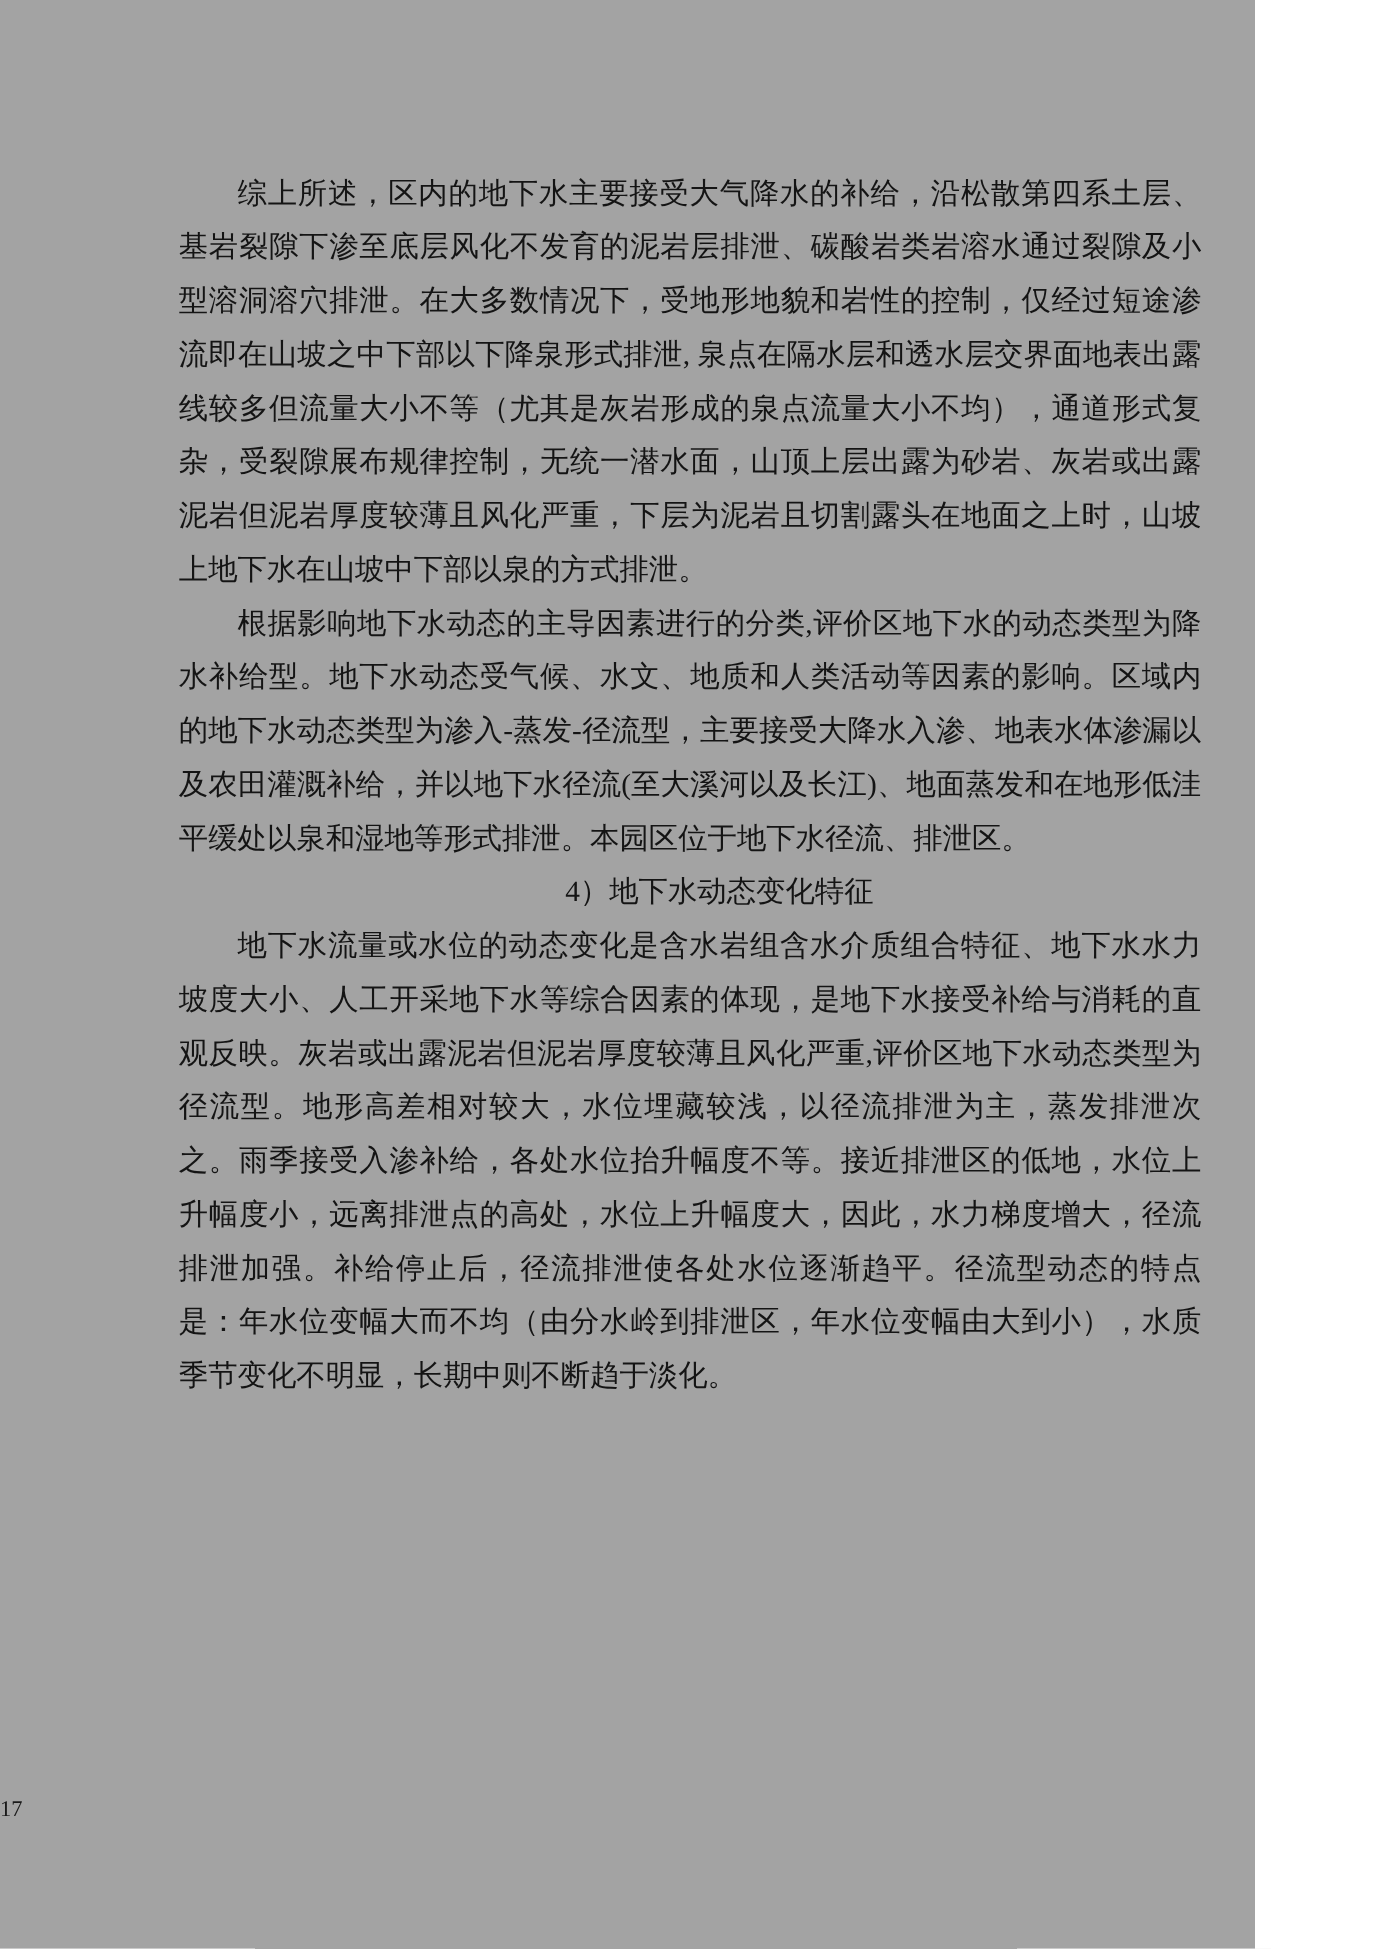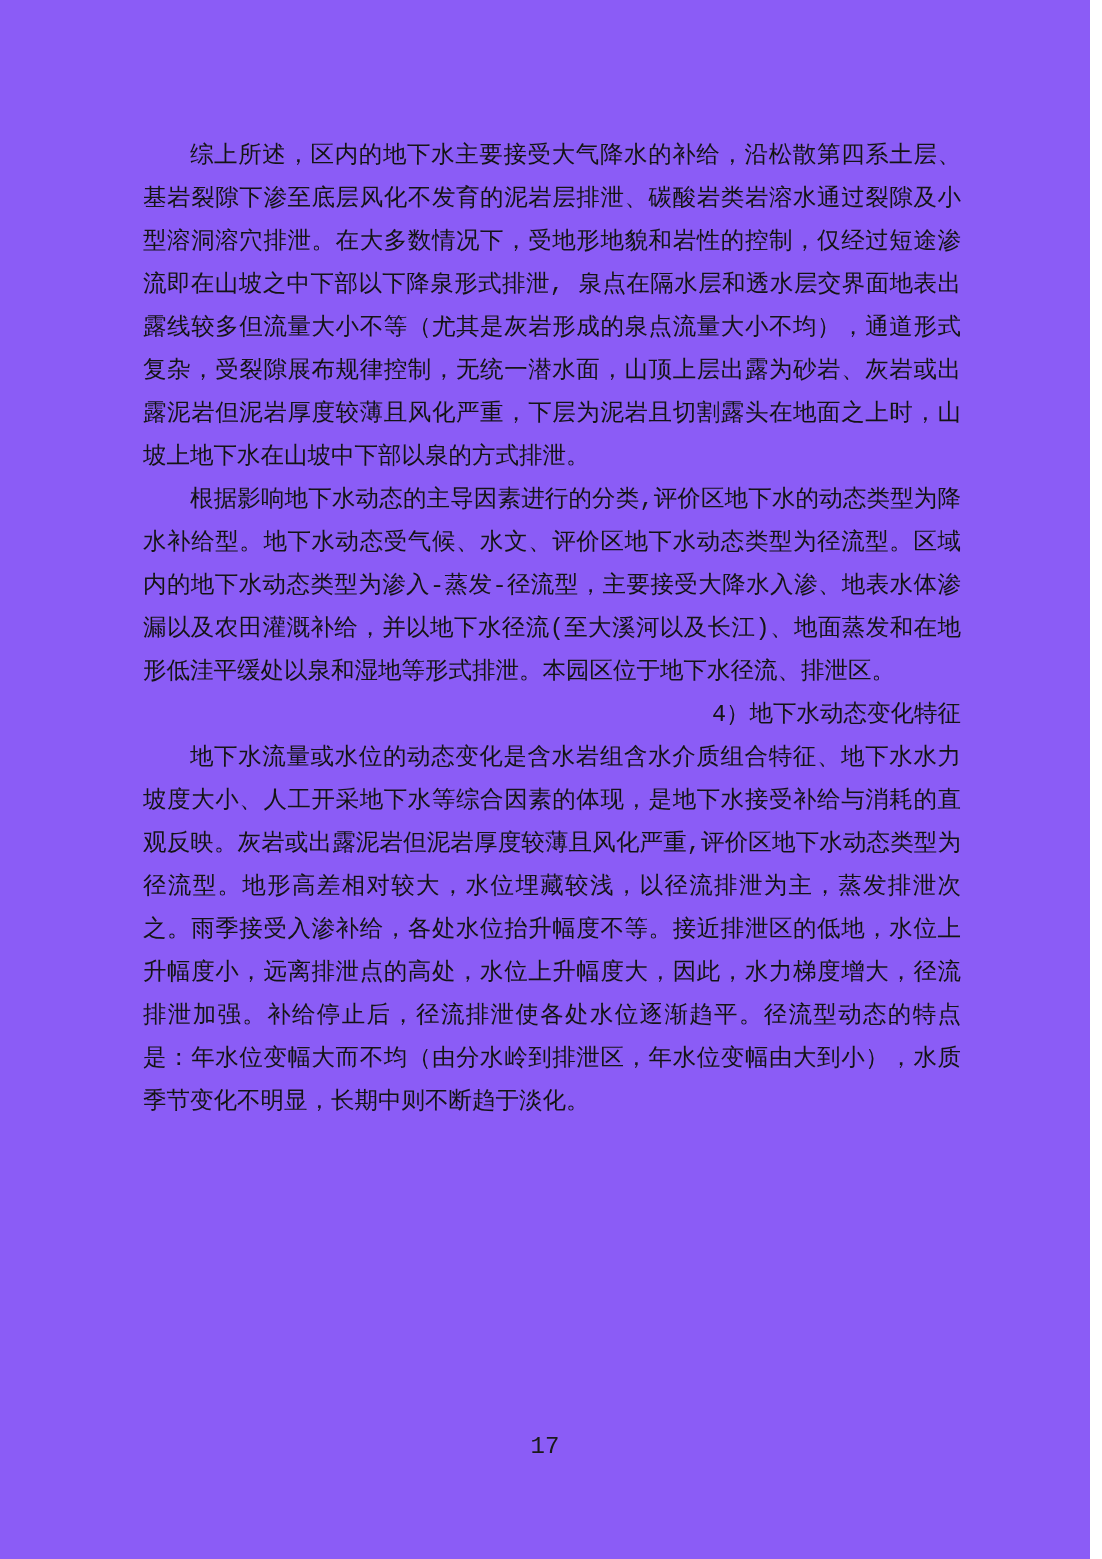--- a/index.html
+++ b/index.html
@@ -2,61 +2,60 @@
 <html><head>
 <meta charset="utf-8">
 <style>
   html, body {
     margin: 0;
     padding: 0;
     background: #ffffff;
   }
   .page {
     position: relative;
-    width: 1090px;
+    width: 1004px;
     height: 1559px;
-    background: #8b5cf6;
+    background: #a3a3a3;
     overflow: hidden;
-    font-family: Liberation Mono, monospace;
+    font-family: Liberation Serif, serif;
     color: #141414;
   }
   .content {
     position: absolute;
     left: 143px;
     top: 134px;
     width: 818px;
     font-size: 23.5px;
     line-height: 43px;
     text-align: justify;
     text-justify: inter-character;
   }
   .content p {
     margin: 0;
     padding: 0;
     text-indent: 2em;
     word-break: break-all;
   }
   .content p.heading {
-    text-align: right;
+    text-align: center;
   }
   .page-number {
     position: absolute;
     top: 1434px;
     left: 0;
     width: 100%;
-    text-align: center;
-    font-size: 24px;
+    font-size: 18px;
     line-height: 26px;
     color: #1a1a1a;
   }
 </style>
 </head>
 <body>
 
 <div class="page">
   <div class="content">
     <p>综上所述，区内的地下水主要接受大气降水的补给，沿松散第四系土层、基岩裂隙下渗至底层风化不发育的泥岩层排泄、碳酸岩类岩溶水通过裂隙及小型溶洞溶穴排泄。在大多数情况下，受地形地貌和岩性的控制，仅经过短途渗流即在山坡之中下部以下降泉形式排泄, 泉点在隔水层和透水层交界面地表出露线较多但流量大小不等（尤其是灰岩形成的泉点流量大小不均），通道形式复杂，受裂隙展布规律控制，无统一潜水面，山顶上层出露为砂岩、灰岩或出露泥岩但泥岩厚度较薄且风化严重，下层为泥岩且切割露头在地面之上时，山坡上地下水在山坡中下部以泉的方式排泄。</p>
-    <p>根据影响地下水动态的主导因素进行的分类,评价区地下水的动态类型为降水补给型。地下水动态受气候、水文、评价区地下水动态类型为径流型。区域内的地下水动态类型为渗入-蒸发-径流型，主要接受大降水入渗、地表水体渗漏以及农田灌溉补给，并以地下水径流(至大溪河以及长江)、地面蒸发和在地形低洼平缓处以泉和湿地等形式排泄。本园区位于地下水径流、排泄区。</p>
+    <p>根据影响地下水动态的主导因素进行的分类,评价区地下水的动态类型为降水补给型。地下水动态受气候、水文、地质和人类活动等因素的影响。区域内的地下水动态类型为渗入-蒸发-径流型，主要接受大降水入渗、地表水体渗漏以及农田灌溉补给，并以地下水径流(至大溪河以及长江)、地面蒸发和在地形低洼平缓处以泉和湿地等形式排泄。本园区位于地下水径流、排泄区。</p>
     <p class="heading">4）地下水动态变化特征</p>
     <p>地下水流量或水位的动态变化是含水岩组含水介质组合特征、地下水水力坡度大小、人工开采地下水等综合因素的体现，是地下水接受补给与消耗的直观反映。灰岩或出露泥岩但泥岩厚度较薄且风化严重,评价区地下水动态类型为径流型。地形高差相对较大，水位埋藏较浅，以径流排泄为主，蒸发排泄次之。雨季接受入渗补给，各处水位抬升幅度不等。接近排泄区的低地，水位上升幅度小，远离排泄点的高处，水位上升幅度大，因此，水力梯度增大，径流排泄加强。补给停止后，径流排泄使各处水位逐渐趋平。径流型动态的特点是：年水位变幅大而不均（由分水岭到排泄区，年水位变幅由大到小），水质季节变化不明显，长期中则不断趋于淡化。</p>
   </div>
   <div class="page-number">17</div>
 </div>
 
 </body></html>

